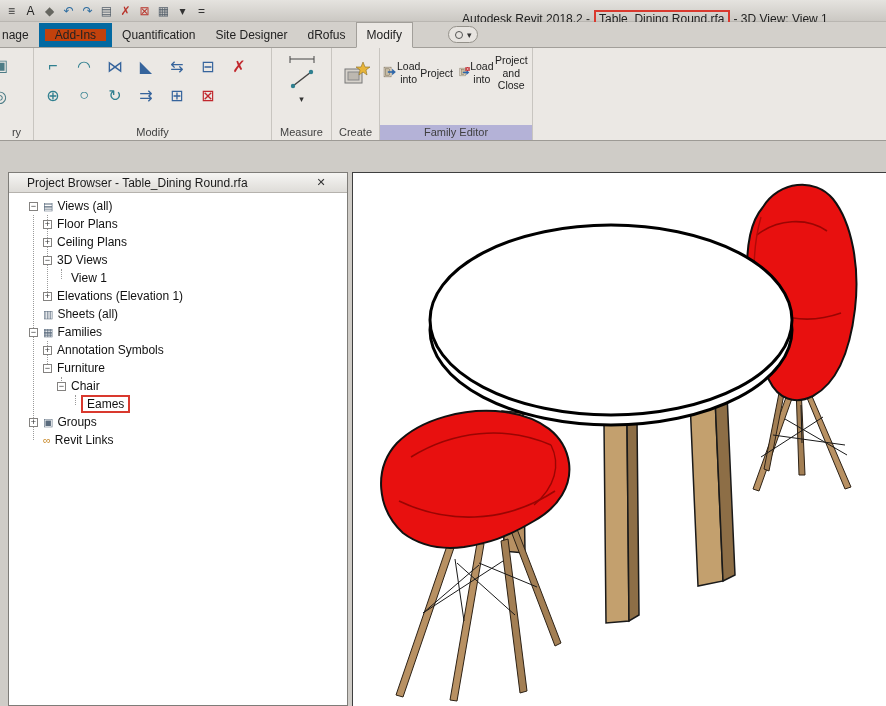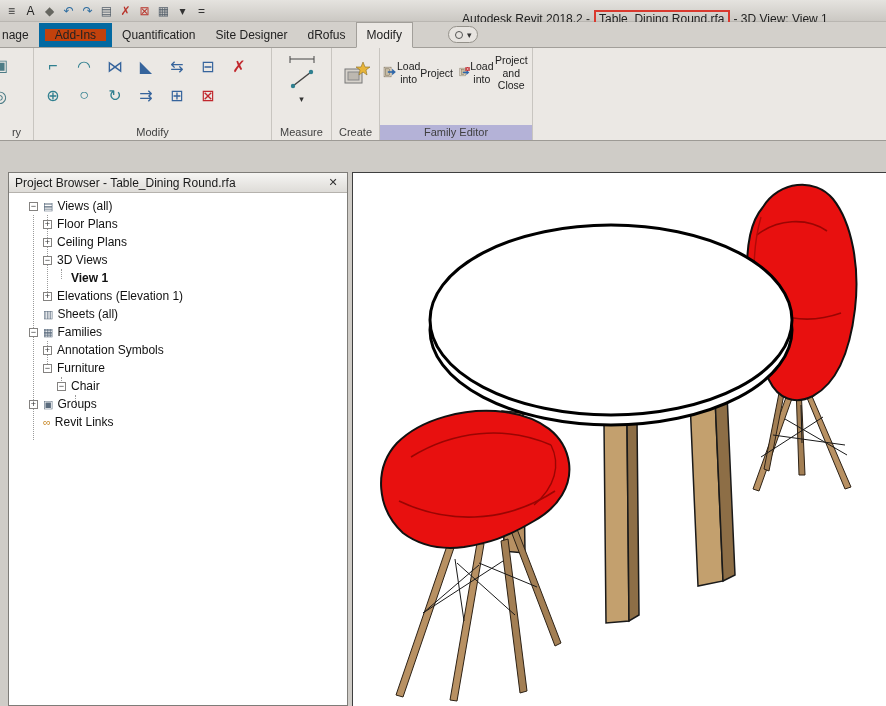--- a/index.html
+++ b/index.html
@@ -50,32 +50,32 @@
   #panel-create .c-col{display:flex;justify-content:center;padding-top:12px;}
   .fe-btns{display:flex;justify-content:center;gap:6px;padding-top:4px;}
   .fe-btn{width:70px;display:flex;flex-direction:row;align-items:center;text-align:center;
     font-size:10.5px;line-height:1.2;color:#222;padding-top:2px;cursor:default;}
   .fe-btn svg{margin-bottom:2px;}
 
   
   #browser{position:absolute;left:8px;top:172px;width:340px;height:534px;background:#fff;
     border:1px solid #7e7c78;display:flex;flex-direction:column;}
   #browser-header{height:20px;background:linear-gradient(#f6f5f3,#dedcd8);border-bottom:1px solid #b5b2ad;
-    display:flex;align-items:center;padding:0 6px;font-size:12px;color:#1a1a1a;flex:none;}
+    display:flex;align-items:center;padding:0 18px;font-size:12px;color:#1a1a1a;flex:none;}
   #browser-close{margin-left:auto;font-size:11px;color:#333;width:16px;text-align:center;}
   #tree{position:relative;flex:1;padding-top:4px;overflow:hidden;background:#fff;}
   .tree-row{height:18px;display:flex;align-items:center;font-size:12px;color:#111;position:relative;z-index:1;}
   .exp{width:9px;height:9px;border:1px solid #848280;background:#fff;display:flex;align-items:center;
     justify-content:center;font-size:9px;color:#333;flex:none;margin-right:5px;}
   .exp.spacer{border:none;background:transparent;}
   .titem-icon{font-size:11px;margin-right:4px;flex:none;color:#5a6b7d;}
   .titem-icon.links{color:#c98b2e;}
   .tree-label{white-space:nowrap;}
   .tree-label.red-box{padding:0 4px;margin-left:-4px;}
-  .bold .tree-label{font-weight:bold;text-align:center;}
+  .bold .tree-label{font-weight:normal;text-align:center;}
   .guide{position:absolute;width:0;border-left:1px dotted #9b9b9b;z-index:0;}
 
   
   #viewport{position:absolute;left:352px;top:172px;width:534px;height:534px;background:#fff;
     border-left:1px solid #3f3f3f;border-top:1px solid #3f3f3f;}
 </style>
 </head>
 <body>
 
 <div id="titlebar">
@@ -257,20 +257,24 @@
         <span class="tree-label">Annotation Symbols</span>
       </div>
       <div class="tree-row" style="padding-left: 34px;">
         <span class="exp">−</span>
         <span class="tree-label">Furniture</span>
       </div>
       <div class="tree-row" style="padding-left: 48px;">
         <span class="exp">−</span>
         <span class="tree-label">Chair</span>
       </div>
+      <div class="tree-row" style="padding-left: 62px;">
+        <span class="exp spacer"></span>
+        <span class="tree-label red-box">Eames</span>
+      </div>
       <div class="tree-row" style="padding-left: 20px;">
         <span class="exp">+</span>
         <span class="titem-icon">▣</span>
         <span class="tree-label">Groups</span>
       </div>
       <div class="tree-row" style="padding-left: 20px;">
         <span class="exp spacer"></span>
         <span class="titem-icon links">∞</span>
         <span class="tree-label">Revit Links</span>
       </div>

